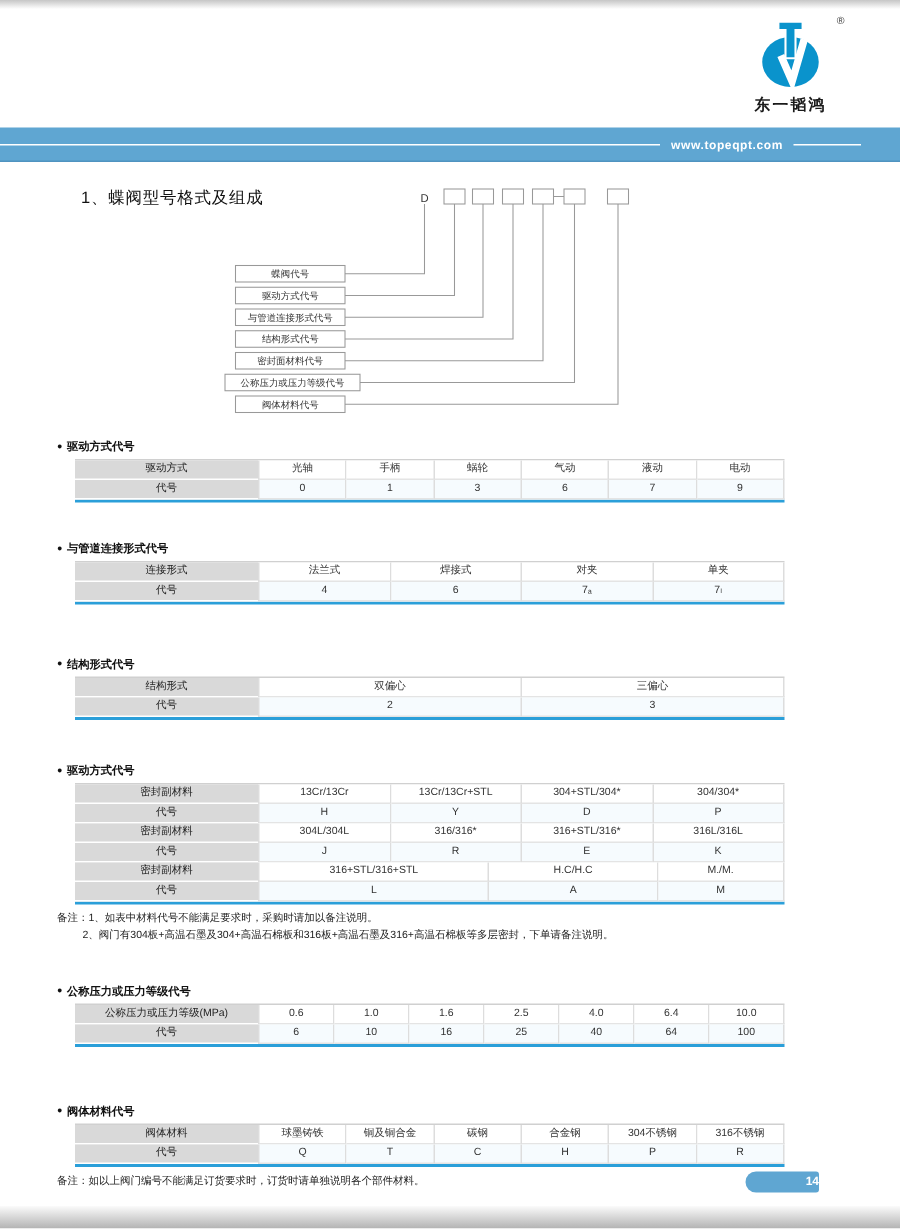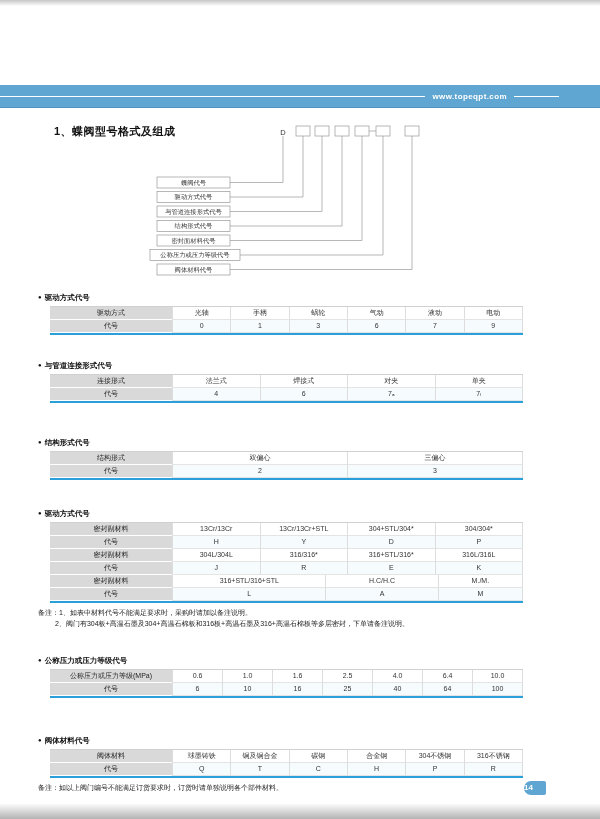--- a/index.html
+++ b/index.html
@@ -20,28 +20,28 @@
   
   .header{position:relative;height:79px;padding:0 40px;}
   .page-title{position:absolute;left:40px;top:30px;font-size:15.5px;font-weight:bold;
     letter-spacing:1px;color:#111;}
   .logo-block{position:absolute;right:38px;top:6px;width:70px;text-align:center;}
   .logo-art{position:relative;width:56px;height:50px;margin:0 auto;}
   .reg-mark{position:absolute;right:-8px;top:-1px;font-size:7px;color:#333;}
   .brand-name{font-size:10.5px;font-weight:bold;letter-spacing:1.5px;margin-top:1px;white-space:nowrap;}
   
   .banner{height:23px;background:var(--blue);display:flex;align-items:center;
-    padding-right:41px;border-bottom:1px solid #4f93c0;}
+    padding-right:26px;border-bottom:1px solid #4f93c0;}
   .banner .line{height:1px;background:#fff;}
   .banner .line.left{flex:1;}
   .banner .line.right{width:45px;}
   .banner .site{color:#fff;font-size:8px;font-weight:bold;letter-spacing:.4px;margin:0 7px;}
   
   .content{padding:0 30px;}
-  .sec-heading{font-size:11px;font-weight:bold;letter-spacing:.5px;color:#111;margin-left:12px;}
+  .sec-heading{font-size:11px;font-weight:normal;letter-spacing:.5px;color:#111;margin-left:12px;}
   .diagram-wrap{position:relative;height:166px;margin-top:16px;}
   .diagram-wrap .sec-heading{position:absolute;left:12px;top:0;}
   .diagram-svg{position:absolute;left:0;top:0;}
   .diagram-svg text{font-family:"Liberation Sans","DejaVu Sans",sans-serif;fill:#333;}
   .dlabel{font-size:6.3px;}
   .dprefix{font-size:7.5px;}
   
   .tsec{margin-top:26px;}
   .bullet{font-size:7.5px;font-weight:bold;color:#111;margin-left:8px;margin-bottom:3px;}
   .bullet .dot{font-size:6px;vertical-align:1px;margin-right:3px;}
@@ -50,30 +50,41 @@
   .trow{display:flex;height:13px;line-height:12px;font-size:7px;}
   .tlabel{flex:0 0 122px;background:var(--label-gray);text-align:center;
     border-bottom:1px solid #fff;color:#222;}
   .tdata{flex:1;display:flex;}
   .tcell{flex:1;text-align:center;border-right:1px solid #ddd;
     border-bottom:1px solid #e4e4e4;background:#fff;color:#333;}
   .trow.code .tcell{background:#f6fbfe;}
   .notes{margin-left:8px;margin-top:4px;font-size:7px;color:#222;line-height:11px;}
   .notes .note-line + .note-line{padding-left:17px;}
   
-  .page-badge{position:absolute;right:54px;top:781px;width:22px;height:14px;
+  .page-badge{position:absolute;right:54px;top:781px;width:49px;height:14px;
     background:var(--blue);color:#fff;font-size:8px;font-weight:bold;
-    text-align:left;line-height:14px;border-radius:7px 2px 2px 7px;}
+    text-align:right;line-height:14px;border-radius:7px 2px 2px 7px;}
 </style>
 </head>
 <body>
 
 <div class="top-strip"></div>
 
 <div class="header">
+  <div class="logo-block">
+    <div class="logo-art">
+      <svg width="56" height="50" viewBox="0 0 52 46">
+        <ellipse cx="26" cy="27" rx="17.5" ry="15.5" fill="#0a93cc"></ellipse>
+        <path d="M20,23 L27,39 L34.5,13" stroke="#ffffff" stroke-width="4.6" fill="none"></path>
+        <path d="M18.5,2 h15 v5.2 h-4.4 v17.5 h-6.2 v-17.5 h-4.4 z" fill="#0a93cc" stroke="#ffffff" stroke-width="1.3"></path>
+      </svg>
+      <span class="reg-mark">®</span>
+    </div>
+    <div class="brand-name">东一韬鸿</div>
+  </div>
 </div>
 
 <div class="banner">
   <div class="line left"></div>
   <span class="site">www.topeqpt.com</span>
   <div class="line right"></div>
 </div>
 
 <div class="content">
 

